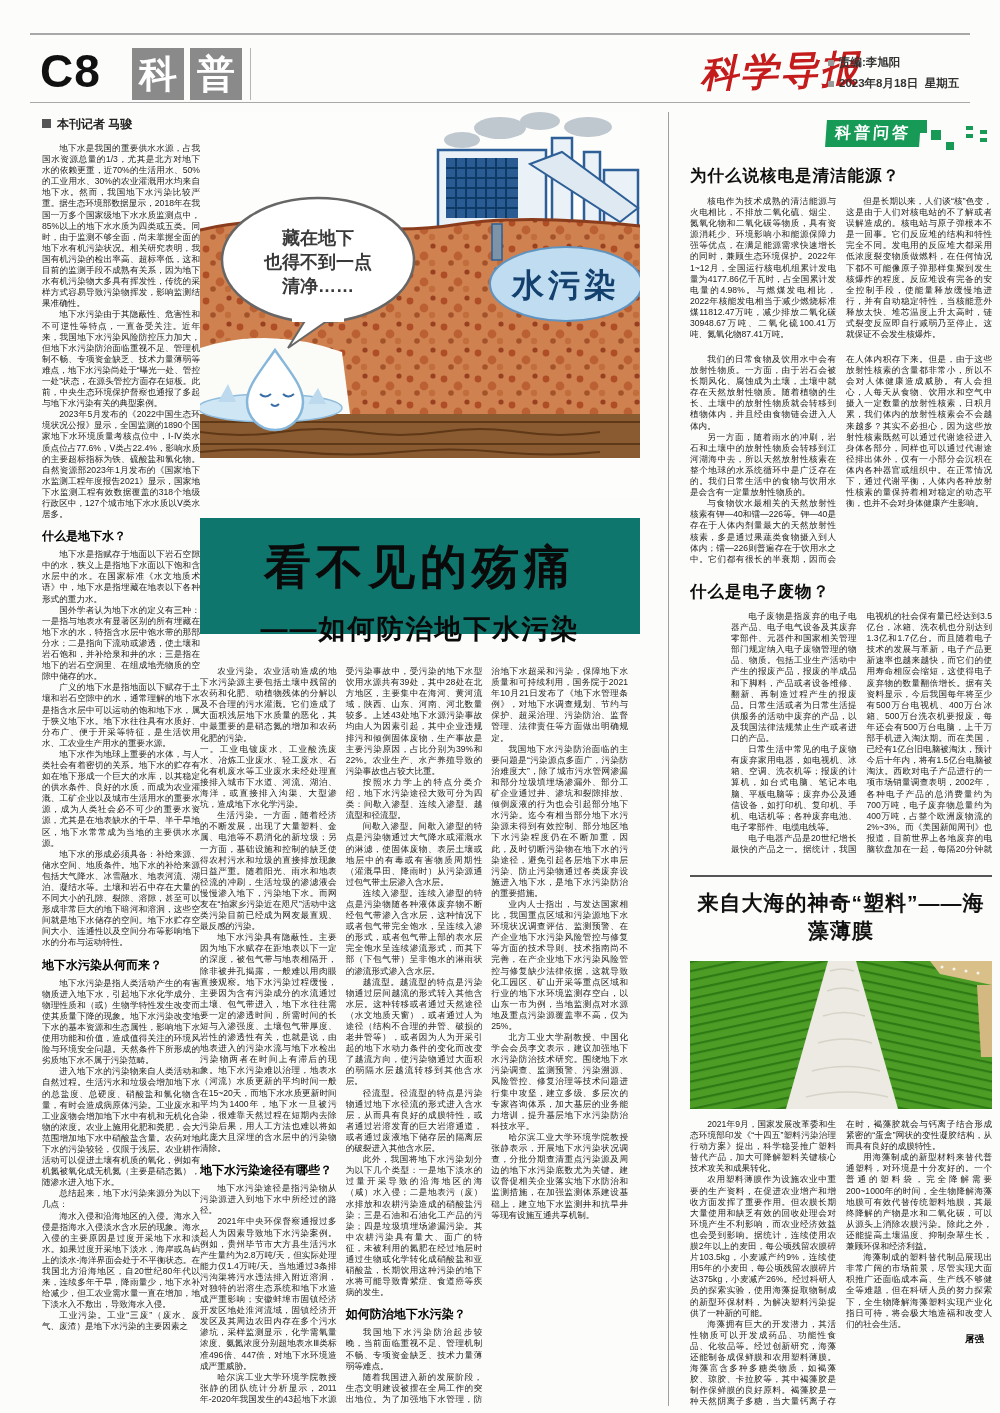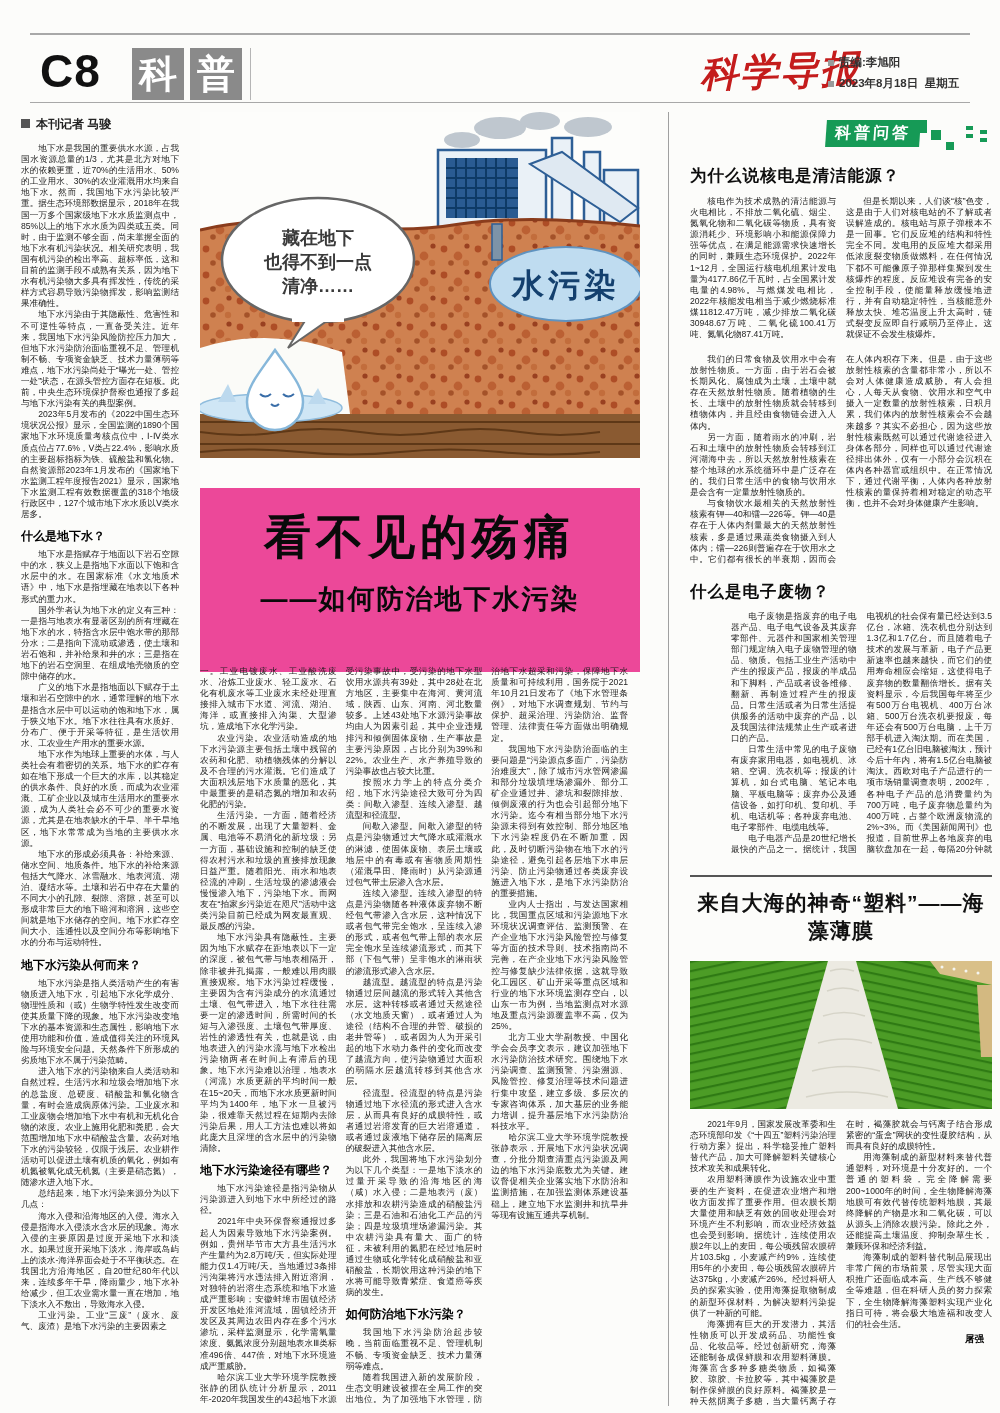--- a/index.html
+++ b/index.html
@@ -10,30 +10,30 @@
   .page-code{position:absolute;left:40px;top:44px;font-size:46px;font-weight:700;letter-spacing:1px;
              font-family:"Liberation Sans",sans-serif;}
   .sec-box{position:absolute;top:48px;width:52px;height:52px;background:#8a8a8a;color:#fff;
            font-size:38px;font-weight:700;text-align:center;line-height:52px;}
   .sec-divider{position:absolute;left:250px;top:48px;width:1px;height:52px;background:#b5b5b5;}
   .masthead{position:absolute;left:700px;top:46px;font-size:38px;font-weight:bold;font-style:italic;
             color:#c41c1c;font-family:"DejaVu Serif",serif;transform:rotate(-2deg);letter-spacing:2px;}
   .ed-block{position:absolute;left:828px;top:52px;font-size:11.5px;font-weight:bold;color:#333;line-height:21px;}
   .sq{display:inline-block;width:6px;height:6px;background:#9a9a9a;margin-right:5px;vertical-align:middle;}
   
-  .col1{position:absolute;left:21px;top:112px;width:158px;height:1294px;overflow:hidden;}
+  .col1{position:absolute;left:42px;top:112px;width:158px;height:1294px;overflow:hidden;}
   .byline{font-size:12px;font-weight:bold;color:#222;margin:4px 0 10px;}
   .byline .bsq{display:inline-block;width:9px;height:9px;background:#555;margin-right:6px;}
   .para{font-size:8.6px;line-height:11.1px;text-align:justify;text-indent:2em;color:#1d1d1d;margin:0;}
   .para.cont{text-indent:0;}
   .subhead{font-size:12px;font-weight:bold;color:#000;margin:8px 0 4px;}
   
   .illu{position:absolute;left:200px;top:112px;width:440px;height:386px;}
   
-  .headline-box{position:absolute;left:200px;top:488px;width:440px;height:184px;background:#ec4899;text-align:center;}
+  .headline-box{position:absolute;left:200px;top:518px;width:440px;height:116px;background:#0f766e;text-align:center;}
   .headline{font-size:47px;font-weight:900;letter-spacing:5px;color:#0a0a0a;margin:0;padding-top:18px;}
   .subheadline{font-size:27px;font-weight:800;letter-spacing:2px;color:#0a0a0a;margin:0;padding-top:12px;}
   
   .cols3{position:absolute;left:200px;top:666px;width:428px;height:740px;overflow:hidden;
          column-count:3;column-gap:9px;column-fill:auto;}
   
   .right-rule{position:absolute;left:668px;top:112px;width:1px;height:1294px;background:#a0a0a0;}
   .right-col{position:absolute;left:690px;top:112px;width:302px;height:1294px;overflow:hidden;}
   .badge-row{position:relative;height:32px;margin-top:8px;}
   .qa-badge{position:absolute;left:136px;top:0;background:#169a56;color:#fff;font-size:16px;font-weight:bold;
@@ -164,22 +164,22 @@
       </g>
     </svg>
   </div>
 
   <div class="headline-box">
     <div class="headline">看不见的殇痛</div>
     <div class="subheadline">——如何防治地下水污染</div>
   </div>
 
   <div class="cols3">
+      <div class="para">农业污染。农业活动造成的地下水污染源主要包括土壤中残留的农药和化肥、动植物残体的分解以及不合理的污水灌溉。它们造成了大面积浅层地下水质量的恶化，其中最重要的是硝态氮的增加和农药化肥的污染。</div>
       <div class="para cont">一。工业电镀废水、工业酸洗废水、冶炼工业废水、轻工废水、石化有机废水等工业废水未经处理直接排入城市下水道、河流、湖泊、海洋，或直接排入沟渠、大型渗坑，造成地下水化学污染。</div>
-      <div class="para">农业污染。农业活动造成的地下水污染源主要包括土壤中残留的农药和化肥、动植物残体的分解以及不合理的污水灌溉。它们造成了大面积浅层地下水质量的恶化，其中最重要的是硝态氮的增加和农药化肥的污染。</div>
       <div class="para">生活污染。一方面，随着经济的不断发展，出现了大量塑料、金属、电池等不易消化的新垃圾；另一方面，基础设施和控制的缺乏使得农村污水和垃圾的直接排放现象日益严重。随着阳光、雨水和地表径流的冲刷，生活垃圾的渗滤液会慢慢渗入地下，污染地下水。而网友在“拍家乡污染近在咫尺”活动中这类污染目前已经成为网友最直观、最反感的污染。</div>
       <div class="para">地下水污染具有隐蔽性。主要因为地下水赋存在距地表以下一定的深度，被包气带与地表相隔开，除非被井孔揭露，一般难以用肉眼直接观察。地下水污染过程缓慢，主要因为含有污染成分的水流通过土壤、包气带进入，地下水往往需要一定的渗透时间，所需时间的长短与入渗强度、土壤包气带厚度、岩性的渗透性有关，也就是说，由地表进入的污染水流与地下水检出污染物两者在时间上有滞后的现象。地下水污染难以治理，地表水（河流）水质更新的平均时间一般在15~20天，而地下水水质更新时间平均为1400年，地下水一旦被污染，很难靠天然过程在短期内去除污染后果，用人工方法也难以将如此庞大且深埋的含水层中的污染物清除。</div>
       <div class="subhead">地下水污染途径有哪些？</div>
       <div class="para">地下水污染途径是指污染物从污染源进入到地下水中所经过的路径。</div>
       <div class="para">2021年中央环保督察通报过多起人为因素导致地下水污染案例。例如，贵州毕节市大方县生活污水产生量约为2.8万吨/天，但实际处理能力仅1.4万吨/天。当地通过3条排污沟渠将污水违法排入附近溶洞，对独特的岩溶生态系统和地下水造成严重影响；安徽蚌埠市固镇经济开发区地处淮河流域，固镇经济开发区及其周边农田内存在多个污水渗坑，采样监测显示，化学需氧量浓度、氨氮浓度分别超地表水Ⅲ类标准496倍、447倍，对地下水环境造成严重威胁。</div>
       <div class="para">哈尔滨工业大学环境学院教授张静的团队统计分析显示，2011年-2020年我国发生的43起地下水源受污染事故中，受污染的地下水型饮用水源共有39处，其中28处在北方地区，主要集中在海河、黄河流域，陕西、山东、河南、河北数量较多。上述43处地下水源污染事故均由人为因素引起，其中企业违规排污和倾倒固体废物，生产事故是主要污染原因，占比分别为39%和22%。农业生产、水产养殖导致的污染事故也占较大比重。</div>
       <div class="para">按照水力学上的特点分类介绍，地下水污染途径大致可分为四类：间歇入渗型、连续入渗型、越流型和径流型。</div>
       <div class="para">间歇入渗型。间歇入渗型的特点是污染物通过大气降水或灌溉水的淋滤，使固体废物、表层土壤或地层中的有毒或有害物质周期性（灌溉旱田、降雨时）从污染源通过包气带土层渗入含水层。</div>
       <div class="para">连续入渗型。连续入渗型的特点是污染物随各种液体废弃物不断经包气带渗入含水层，这种情况下或者包气带完全饱水，呈连续入渗的形式，或者包气带上部的表水层完全饱水呈连续渗流形式，而其下部（下包气带）呈非饱水的淋雨状的渗流形式渗入含水层。</div>
       <div class="para">越流型。越流型的特点是污染物通过层间越流的形式转入其他含水层。这种转移或者通过天然途径（水文地质天窗），或者通过人为途径（结构不合理的井管、破损的老井管等），或者因为人为开采引起的地下水动力条件的变化而改变了越流方向，使污染物通过大面积的弱隔水层越流转移到其他含水层。</div>

